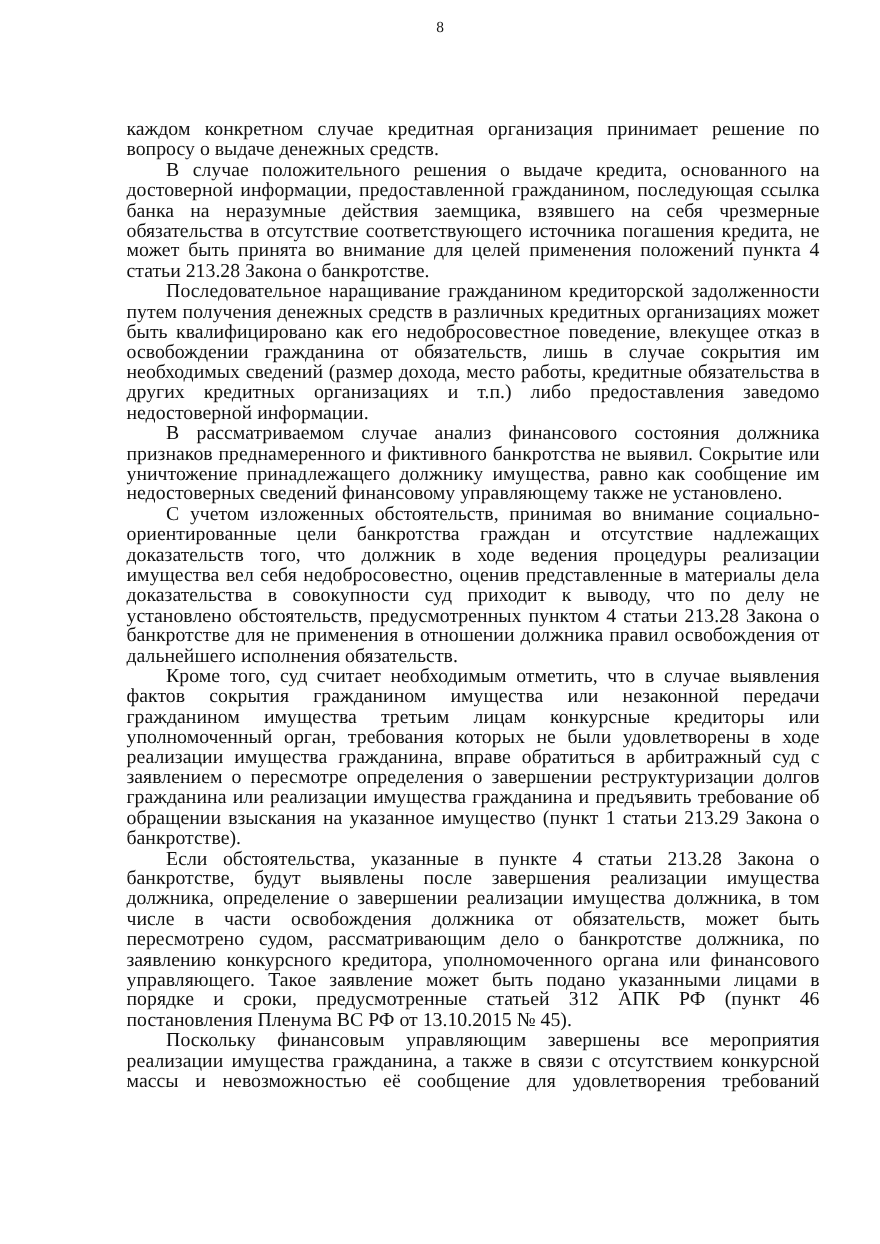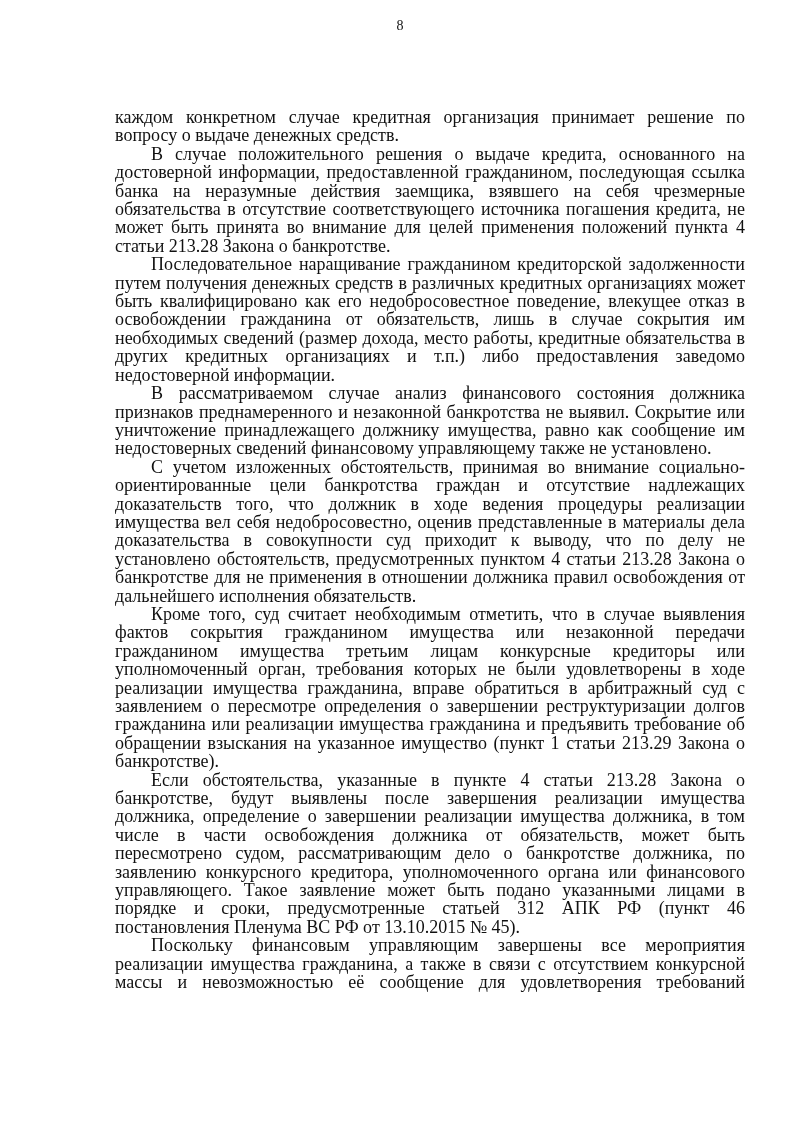--- a/index.html
+++ b/index.html
@@ -47,18 +47,18 @@
   </style>
 </head>
 <body>
 
 <div class="page-number">8</div>
 
 <div class="body-text">
   <p class="para no-indent">каждом конкретном случае кредитная организация принимает решение по вопросу о выдаче денежных средств.</p>
   <p class="para">В случае положительного решения о выдаче кредита, основанного на достоверной информации, предоставленной гражданином, последующая ссылка банка на неразумные действия заемщика, взявшего на себя чрезмерные обязательства в отсутствие соответствующего источника погашения кредита, не может быть принята во внимание для целей применения положений пункта 4 статьи 213.28 Закона о банкротстве.</p>
   <p class="para">Последовательное наращивание гражданином кредиторской задолженности путем получения денежных средств в различных кредитных организациях может быть квалифицировано как его недобросовестное поведение, влекущее отказ в освобождении гражданина от обязательств, лишь в случае сокрытия им необходимых сведений (размер дохода, место работы, кредитные обязательства в других кредитных организациях и т.п.) либо предоставления заведомо недостоверной информации.</p>
-  <p class="para">В рассматриваемом случае анализ финансового состояния должника признаков преднамеренного и незаконной банкротства не выявил. Сокрытие или уничтожение принадлежащего должнику имущества, равно как сообщение им недостоверных сведений финансовому управляющему также не установлено.</p>
+  <p class="para">В рассматриваемом случае анализ финансового состояния должника признаков преднамеренного и фиктивного банкротства не выявил. Сокрытие или уничтожение принадлежащего должнику имущества, равно как сообщение им недостоверных сведений финансовому управляющему также не установлено.</p>
   <p class="para">С учетом изложенных обстоятельств, принимая во внимание социально-ориентированные цели банкротства граждан и отсутствие надлежащих доказательств того, что должник в ходе ведения процедуры реализации имущества вел себя недобросовестно, оценив представленные в материалы дела доказательства в совокупности суд приходит к выводу, что по делу не установлено обстоятельств, предусмотренных пунктом 4 статьи 213.28 Закона о банкротстве для не применения в отношении должника правил освобождения от дальнейшего исполнения обязательств.</p>
   <p class="para">Кроме того, суд считает необходимым отметить, что в случае выявления фактов сокрытия гражданином имущества или незаконной передачи гражданином имущества третьим лицам конкурсные кредиторы или уполномоченный орган, требования которых не были удовлетворены в ходе реализации имущества гражданина, вправе обратиться в арбитражный суд с заявлением о пересмотре определения о завершении реструктуризации долгов гражданина или реализации имущества гражданина и предъявить требование об обращении взыскания на указанное имущество (пункт 1 статьи 213.29 Закона о банкротстве).</p>
   <p class="para">Если обстоятельства, указанные в пункте 4 статьи 213.28 Закона о банкротстве, будут выявлены после завершения реализации имущества должника, определение о завершении реализации имущества должника, в том числе в части освобождения должника от обязательств, может быть пересмотрено судом, рассматривающим дело о банкротстве должника, по заявлению конкурсного кредитора, уполномоченного органа или финансового управляющего. Такое заявление может быть подано указанными лицами в порядке и сроки, предусмотренные статьей 312 АПК РФ (пункт 46 постановления Пленума ВС РФ от 13.10.2015 № 45).</p>
   <p class="para last-line-justified">Поскольку финансовым управляющим завершены все мероприятия реализации имущества гражданина, а также в связи с отсутствием конкурсной массы и невозможностью её сообщение для удовлетворения требований</p>
 </div>
 
 </body></html>

